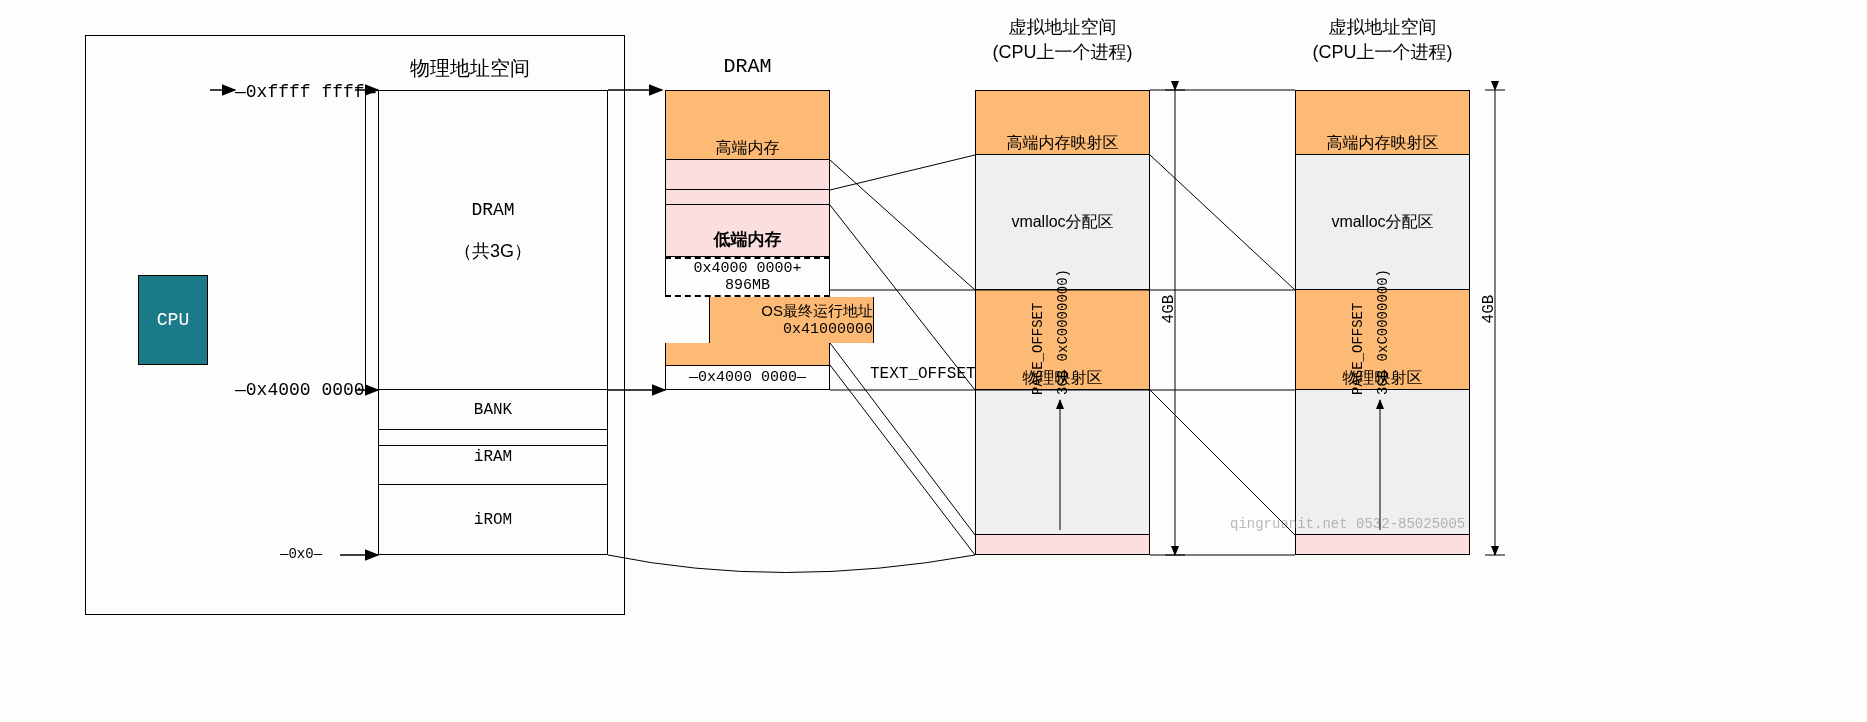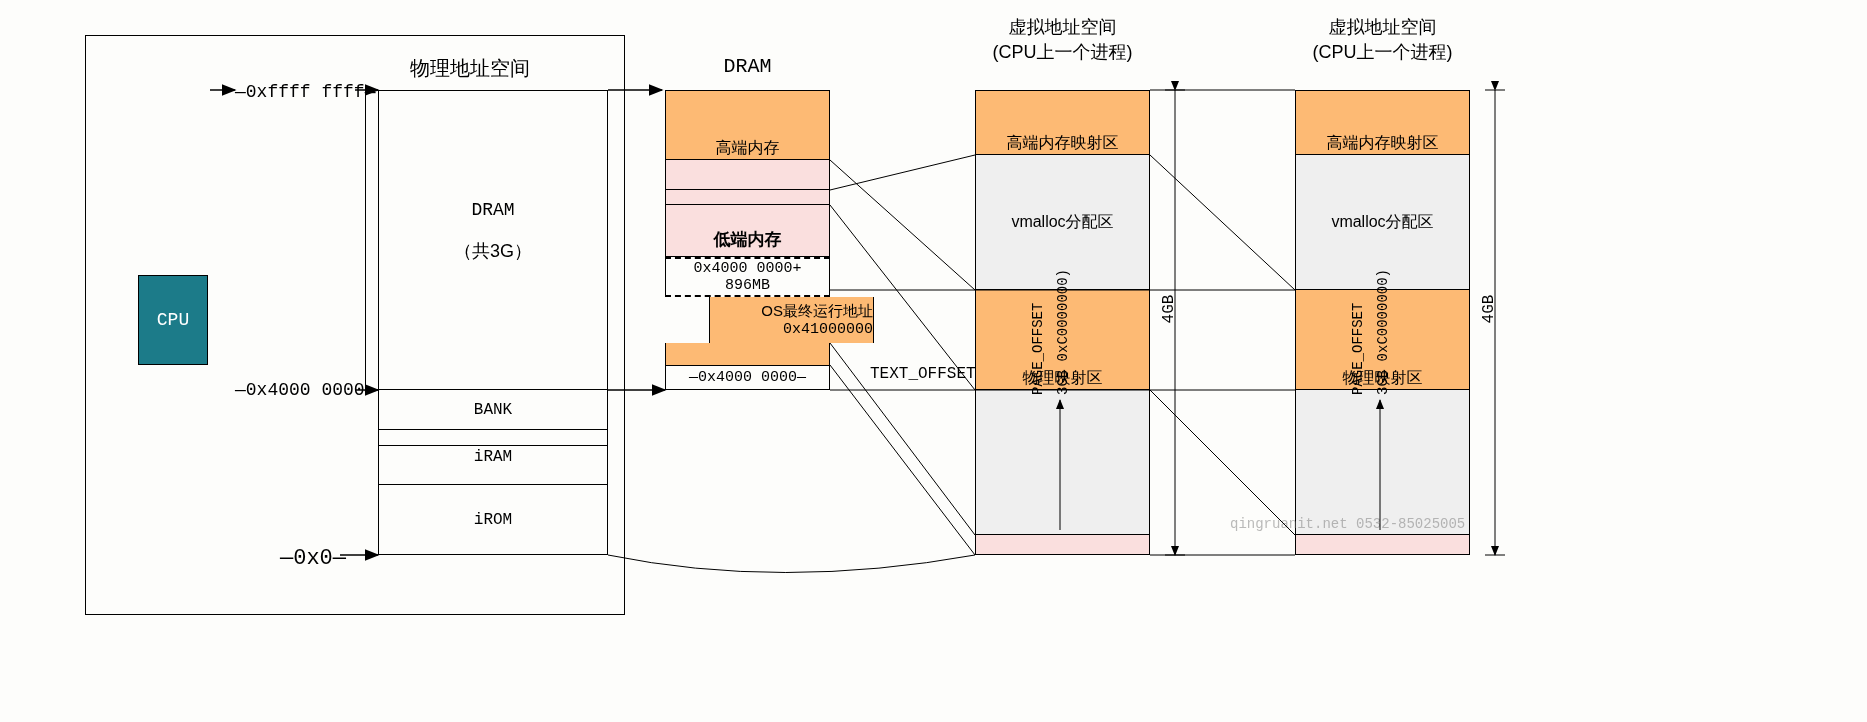--- a/index.html
+++ b/index.html
@@ -47,21 +47,21 @@
     <span>iRAM</span>
   </div>
 <div class="abs box center mono" style="left:378px; top:485px; width:230px; height:70px; border-top:none;">
     <span>iROM</span>
   </div>
 
 <div class="abs" style="left:378px; top:445px; width:230px; height:0; border-top:1px solid #000;"></div>
 
 <div class="abs mono" style="left:235px; top:82px; font-size:18px;"><span>—</span><span>0xffff ffff</span><span>—</span></div>
 <div class="abs mono" style="left:235px; top:380px; font-size:18px;"><span>—</span><span>0x4000 0000</span><span>—</span></div>
-<div class="abs mono" style="left:280px; top:546px; font-size:22px;"><span>—</span><span>0x0</span><span>—</span></div>
+<div class="abs mono" style="left:280px; top:546px; font-size:14px;"><span>—</span><span>0x0</span><span>—</span></div>
 
 <div class="abs center mono" style="left:665px; top:55px; width:165px; font-size:20px;">DRAM</div>
 
 <div class="abs box c-yellow center" style="left:665px; top:90px; width:165px; height:70px;">
     <span>高端内存</span>
   </div>
 <div class="abs box c-pink" style="left:665px; top:160px; width:165px; height:30px; border-top:none;"></div>
 <div class="abs box c-pink" style="left:665px; top:190px; width:165px; height:15px; border-top:none;"></div>
 <div class="abs box c-pink" style="left:665px; top:205px; width:165px; height:52px; border-top:none;"></div>
 <div class="abs center" style="left:665px; top:228px; width:165px; font-size:17px;font-weight:bold;">低端内存</div>

